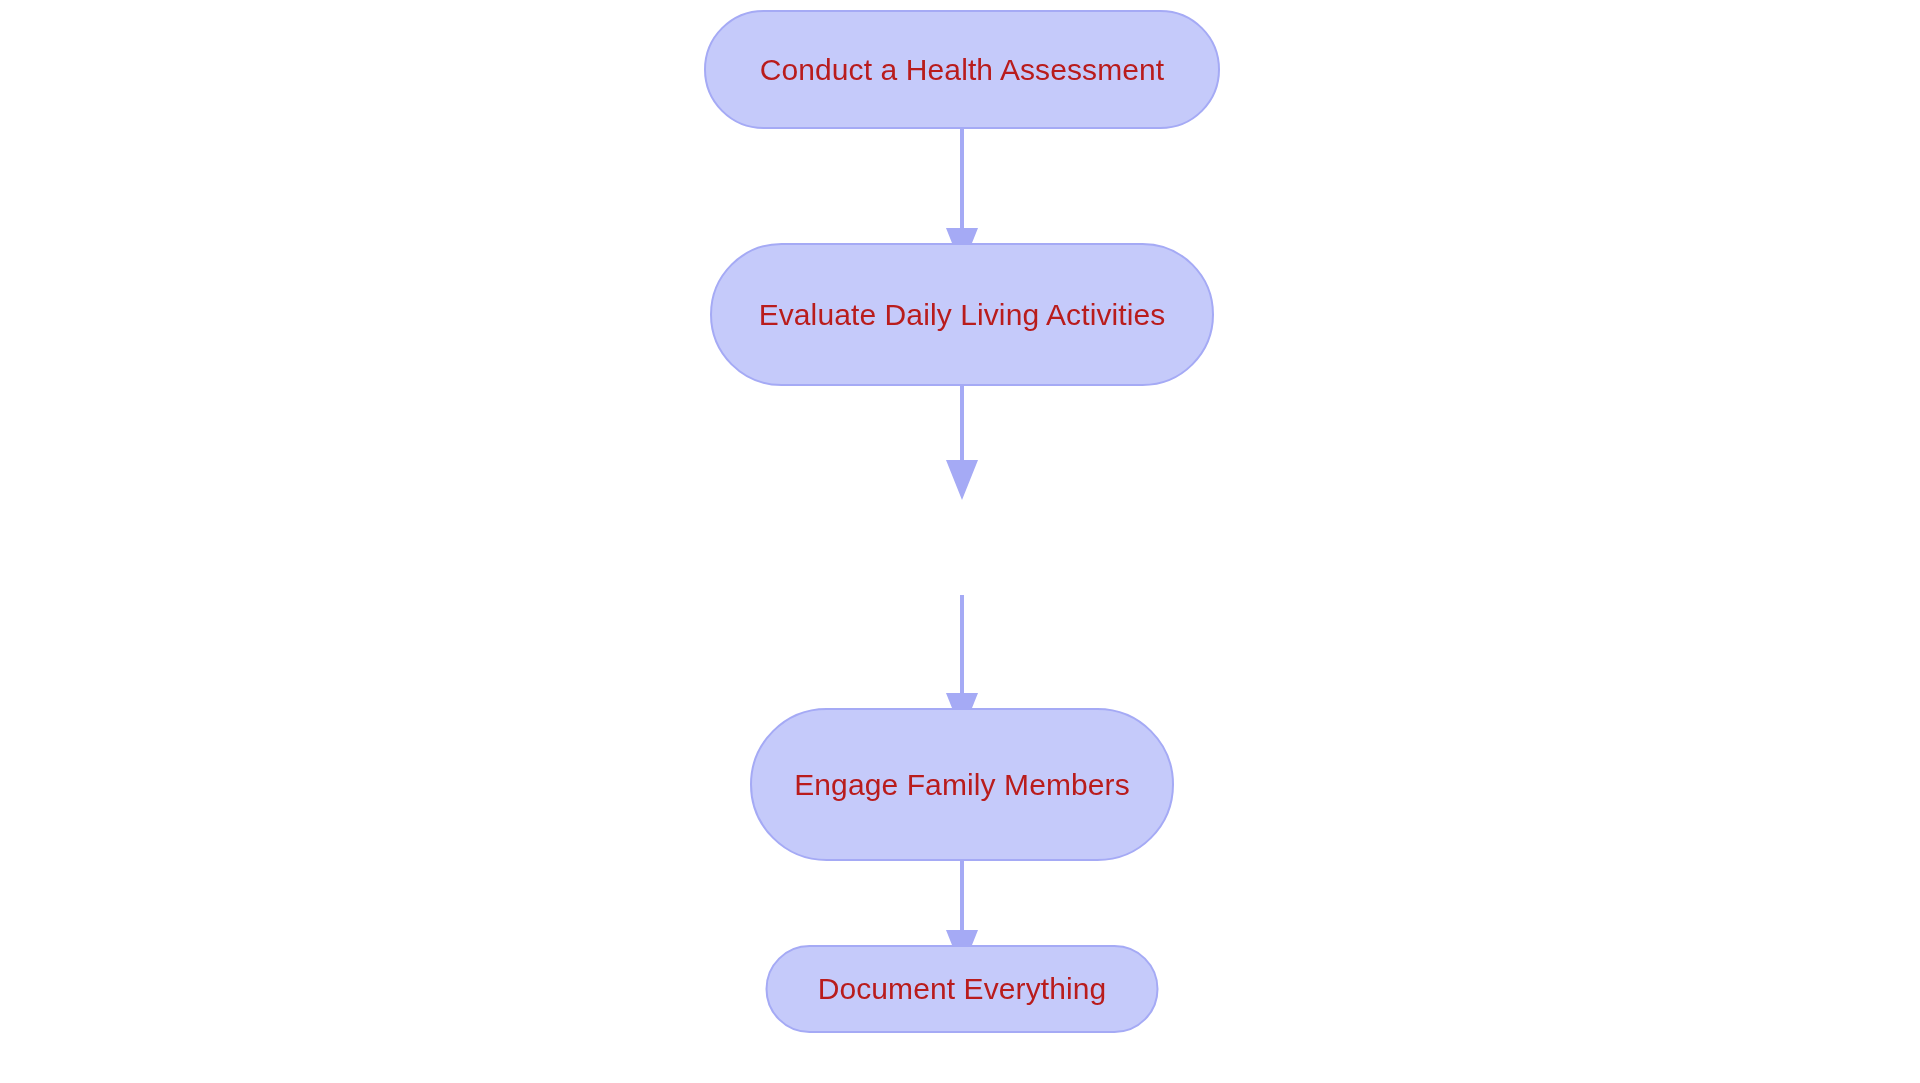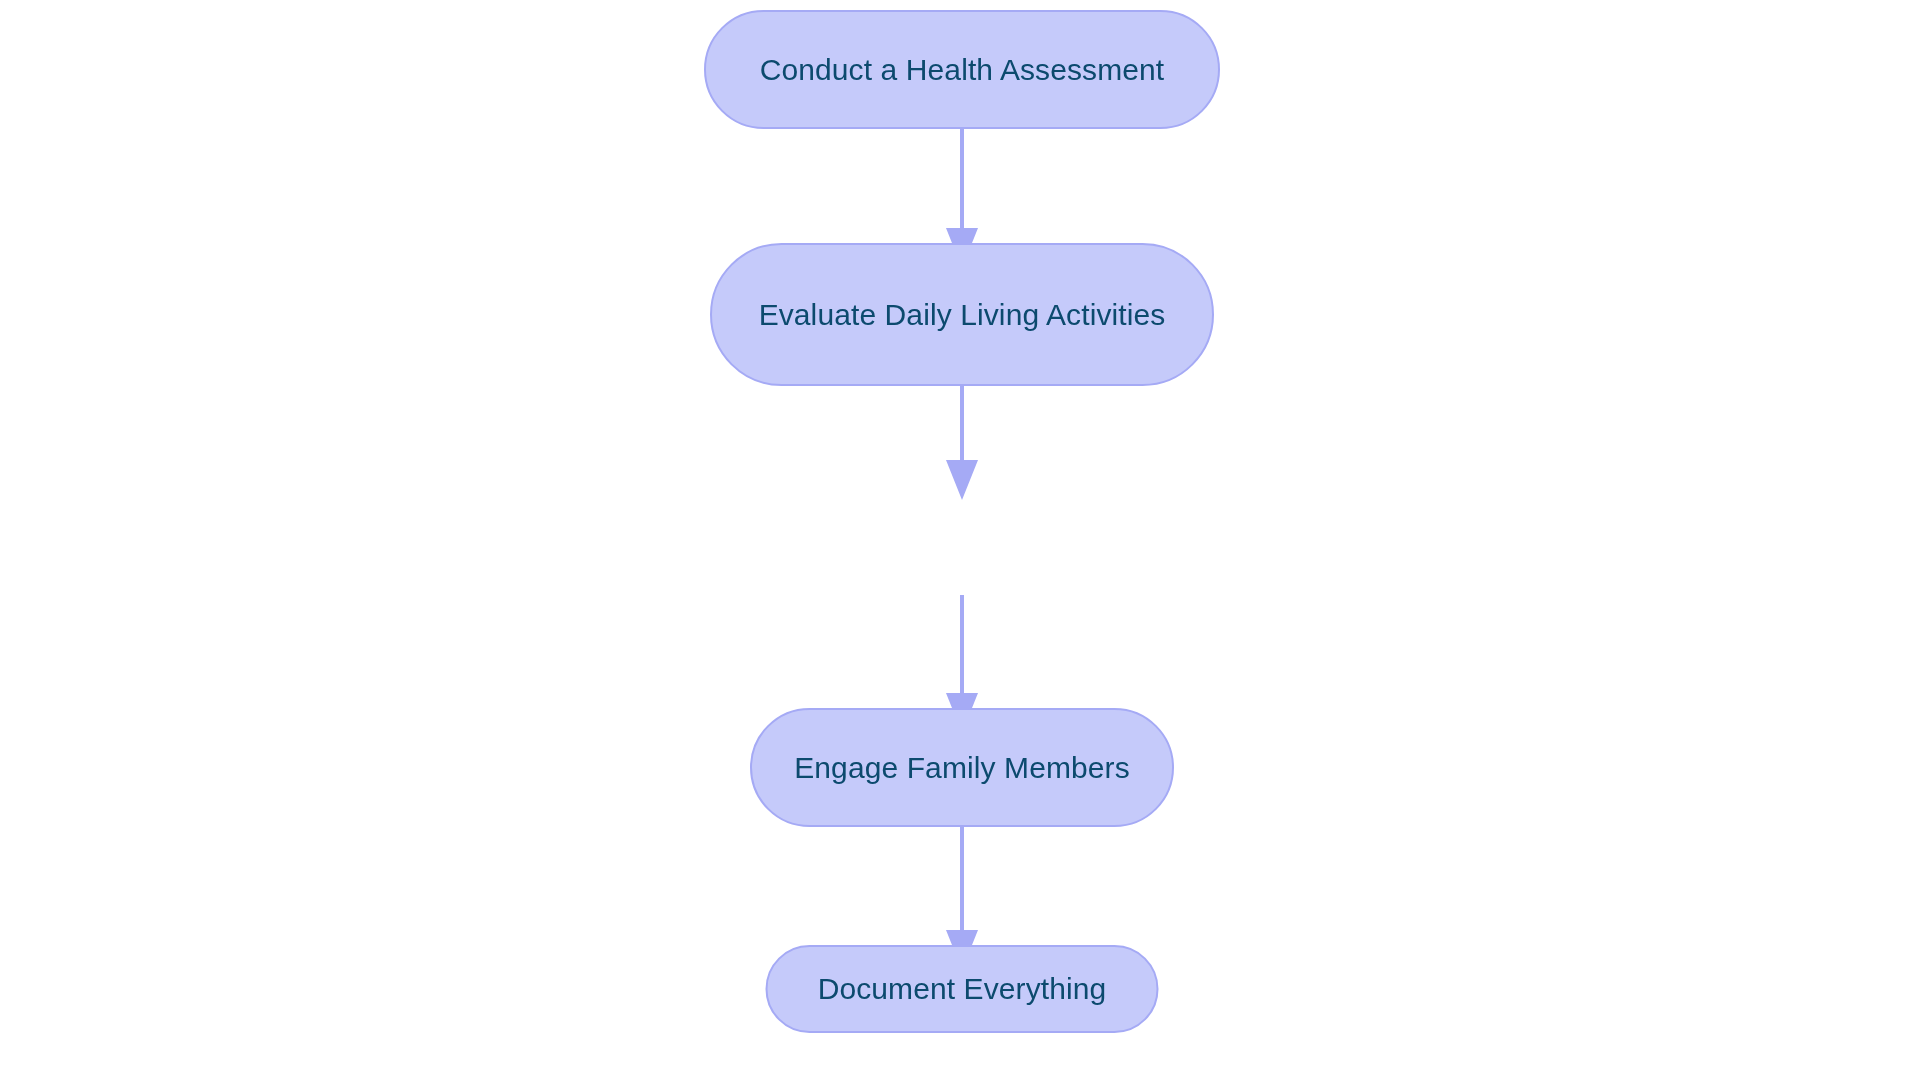--- a/index.html
+++ b/index.html
@@ -33,33 +33,33 @@
     box-sizing: border-box;
     display: flex;
     align-items: center;
     justify-content: center;
     background: #c5cafa;
     border: 2px solid #a5aaf5;
     border-radius: 9999px;
     transform: translateX(-50%);
   }
   .node-label {
-    color: #0c4a6e;
+    color: #b91c1c;
     font-family: "Liberation Sans", sans-serif;
     font-size: 30px;
     font-weight: 400;
     line-height: 1.2;
     letter-spacing: 0.1px;
     white-space: nowrap;
     text-align: center;
   }
   #node-1 { left: 962px; top: 10px;  width: 516px; height: 119px; }
   #node-2 { left: 962px; top: 243px; width: 504px; height: 143px; }
   #node-3 { left: 962px; top: 475px; width: 606px; height: 120px; }
-  #node-4 { left: 962px; top: 708px; width: 424px; height: 119px; }
+  #node-4 { left: 962px; top: 708px; width: 424px; height: 153px; }
   #node-5 { left: 962px; top: 945px; width: 393px; height: 88px; align-items: center; }
 </style>
 </head>
 <body>
 
 <div id="flow-canvas">
 
   <svg id="edge-layer" viewBox="0 0 1920 1083" width="1920" height="1083" xmlns="http://www.w3.org/2000/svg">
     <defs>
       <marker id="arrowhead" markerWidth="10" markerHeight="8" refX="1" refY="4" orient="auto" markerUnits="strokeWidth">

